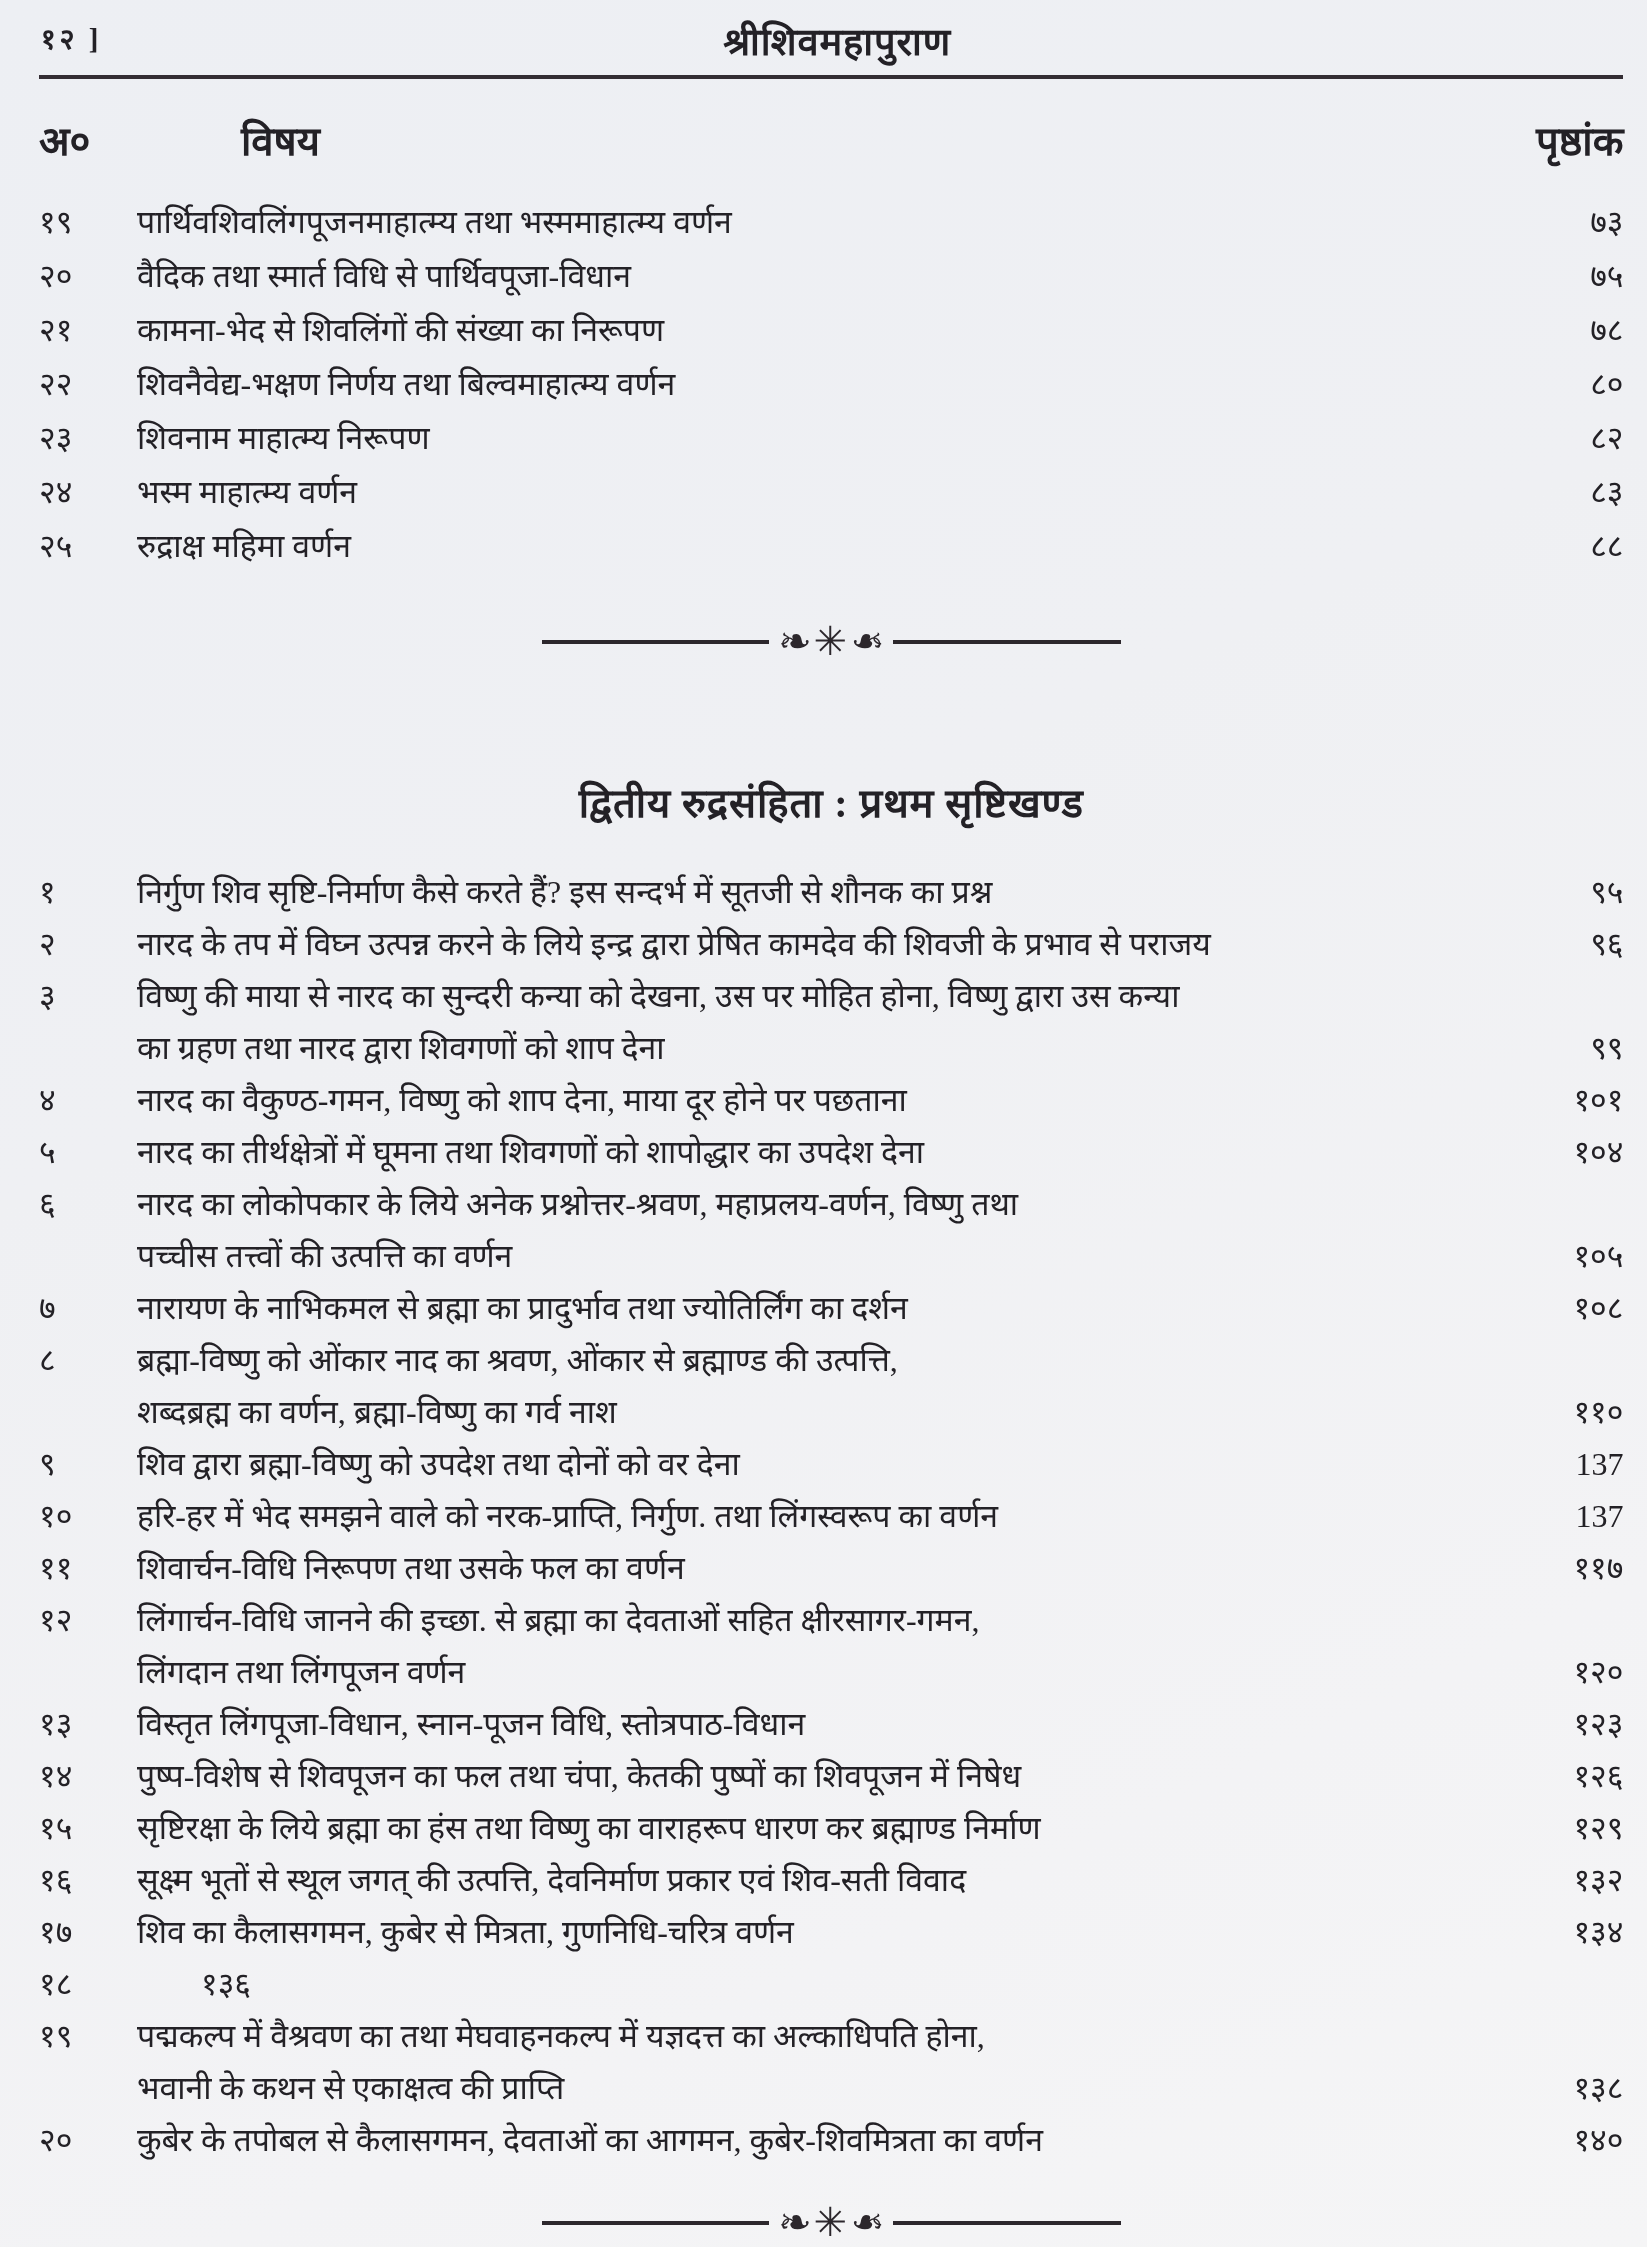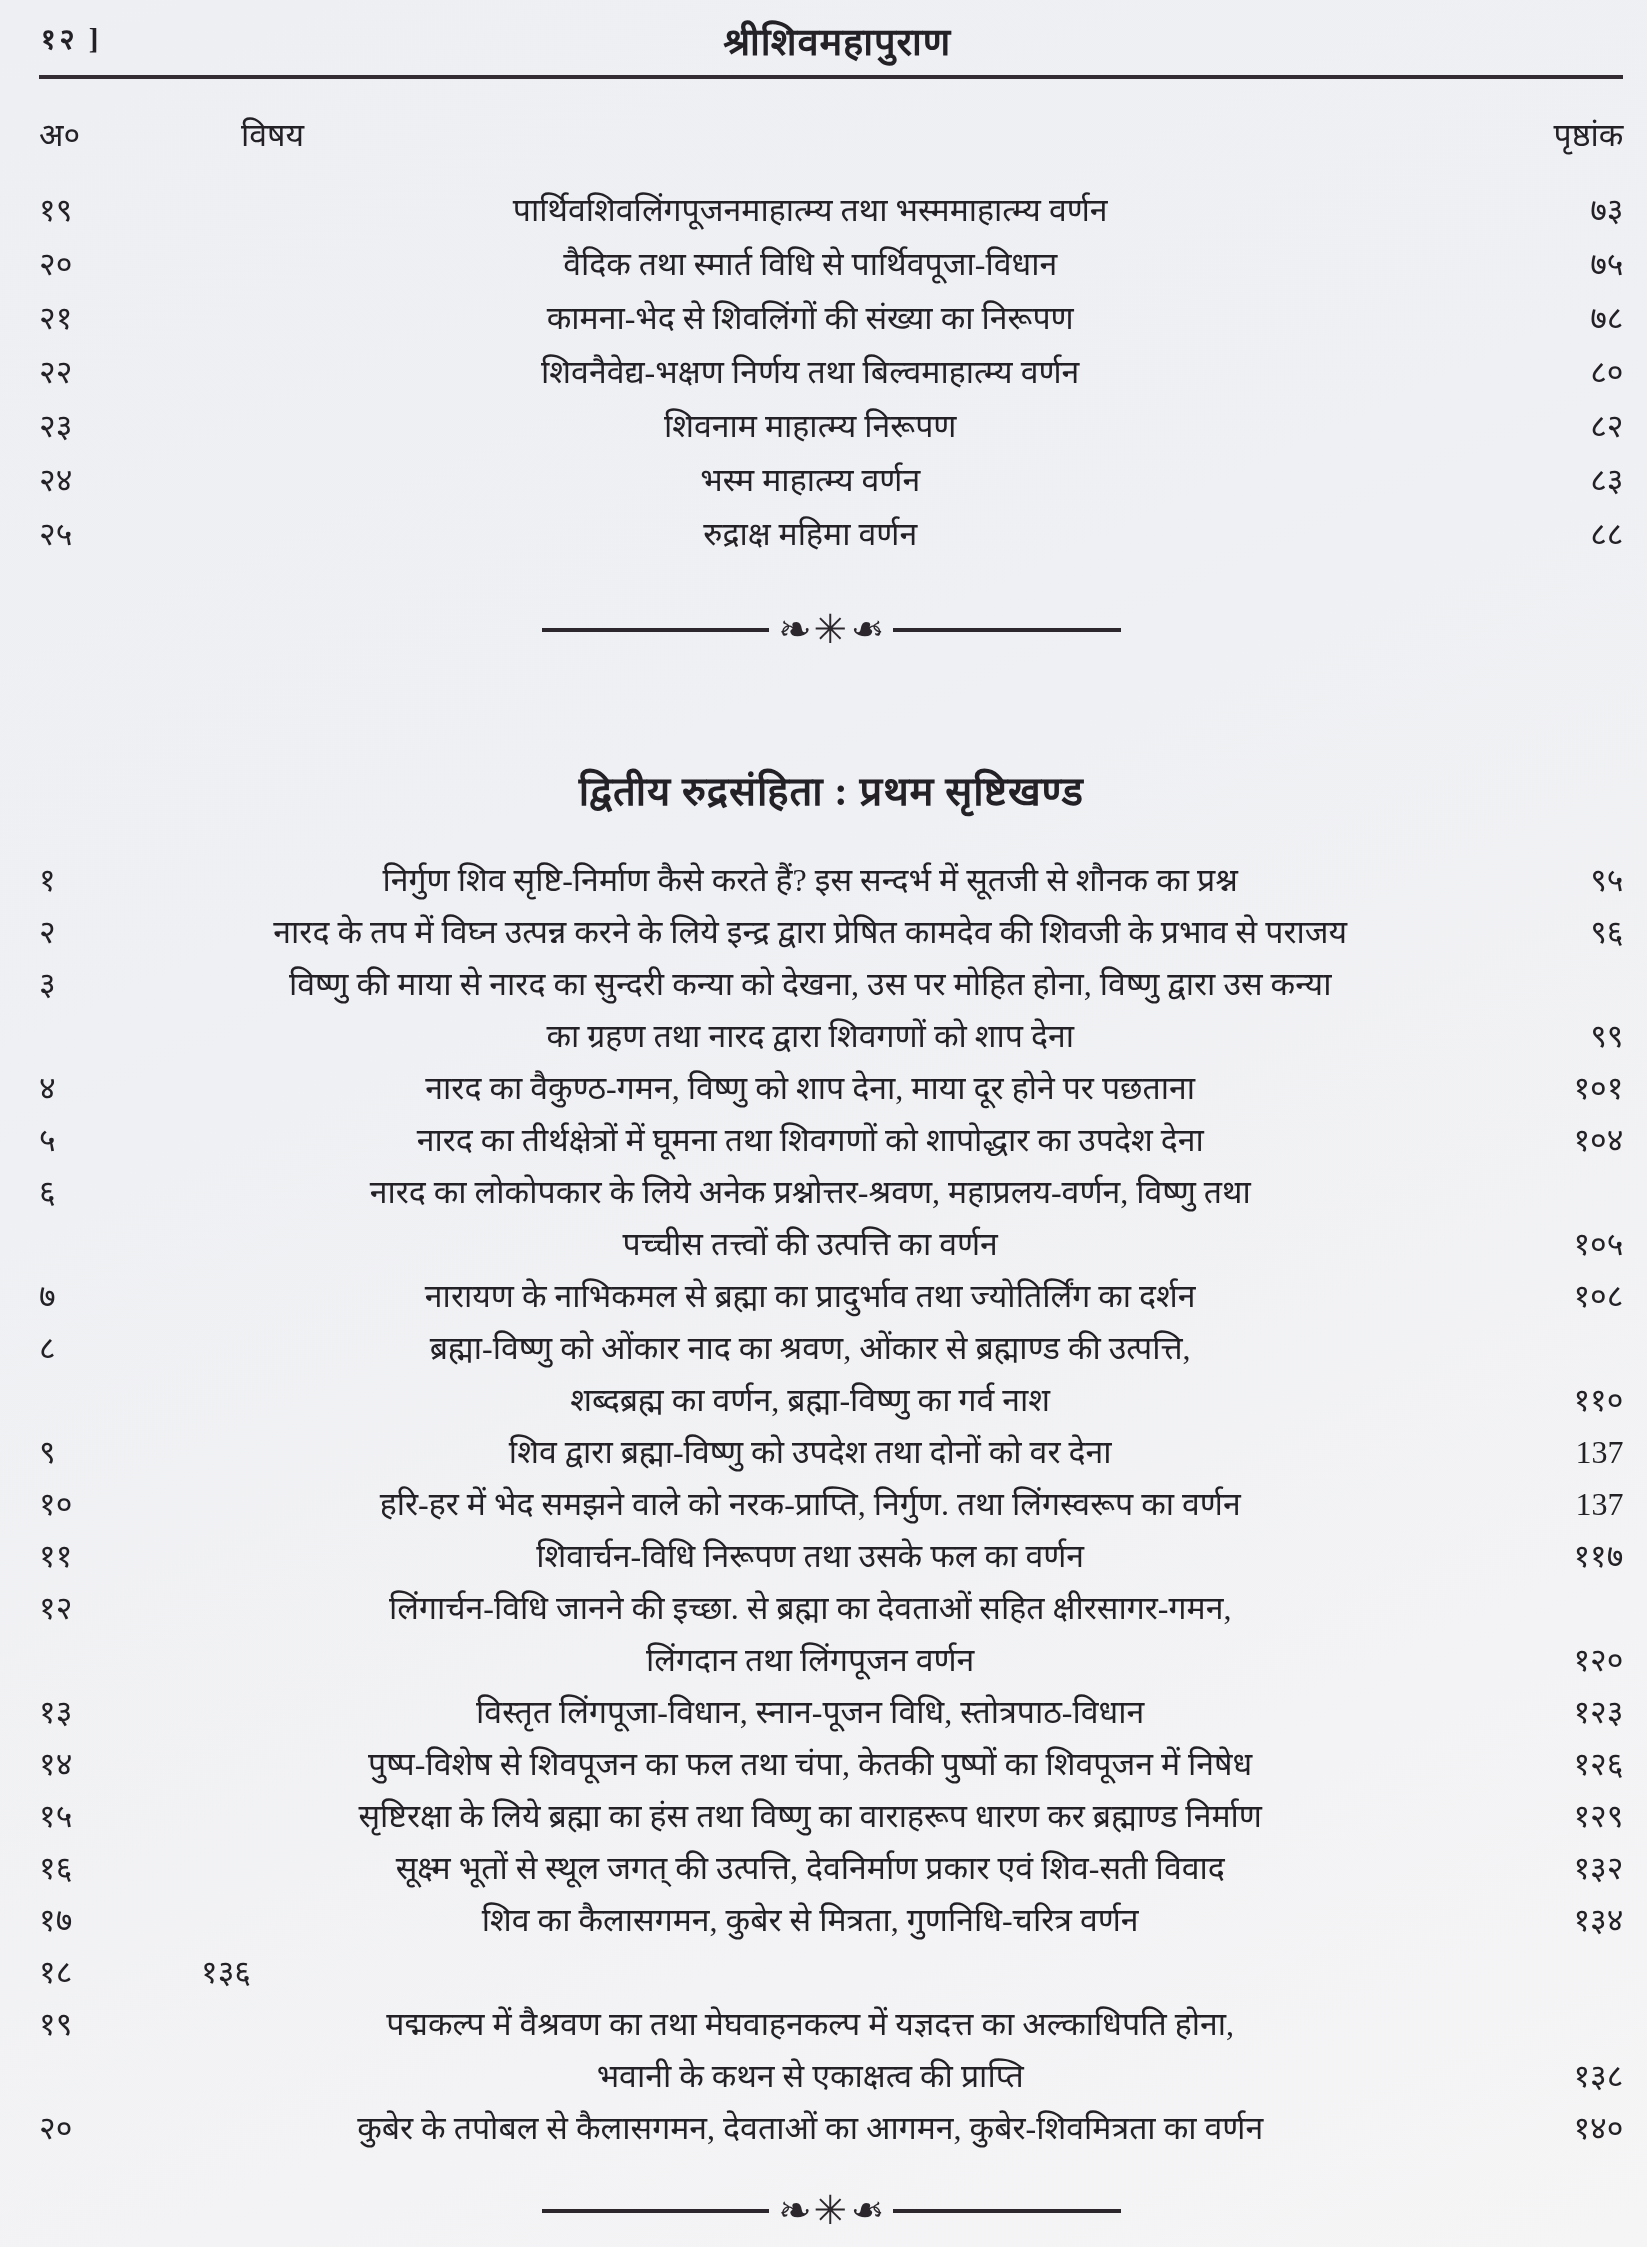--- a/index.html
+++ b/index.html
@@ -48,22 +48,22 @@
   .rule {
     margin-top: 7px;
     border: 0;
     border-top: 4.4px solid #332d33;
     width: 100%;
   }
   
   .cols {
     display: flex;
     margin-top: 33px;
-    font-size: 32px;
-    font-weight: normal;
+    font-size: 40px;
+    font-weight: bold;
   }
   .cols .c-num { width: 98px; }
   .cols .c-subject { flex: 1; padding-left: 104px; }
   .cols .c-page { width: 114px; text-align: right; }
   
   .toc { margin-top: 28px; }
   .row {
     display: flex;
     font-size: 32px;
   }
@@ -72,21 +72,20 @@
   .row .num {
     width: 98px;
     align-self: flex-start;
     white-space: nowrap;
   }
   .row .subject {
     flex: 1;
     display: flex;
     flex-direction: column;
     padding-right: 26px;
-    align-items: center;
   }
   .row .pg {
     width: 114px;
     text-align: right;
     align-self: flex-end;
     white-space: nowrap;
     font-family: Liberation Serif, serif;
   }
   
   .divider {

